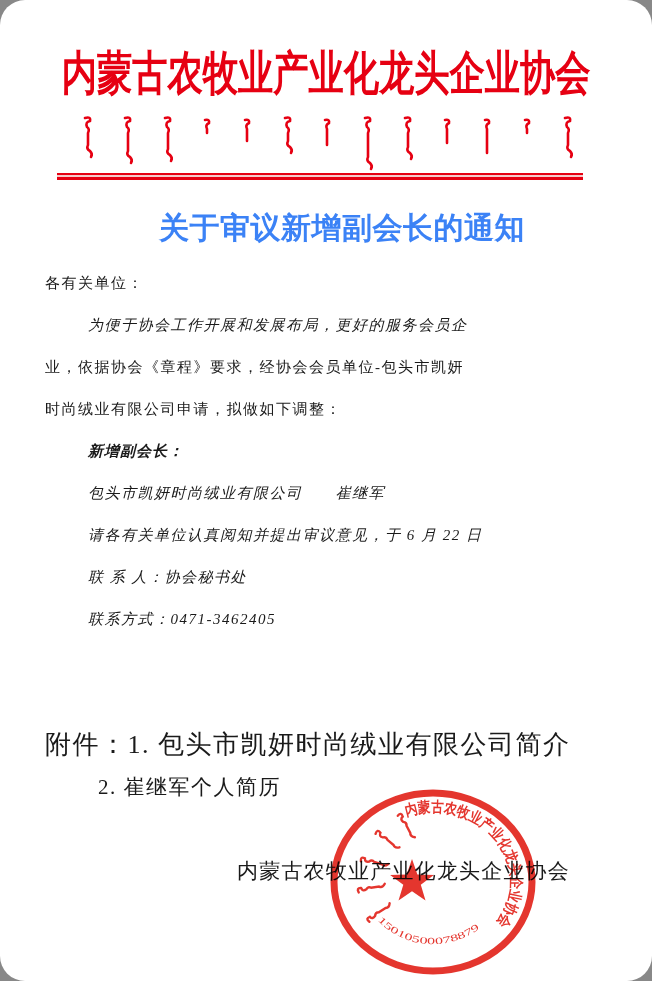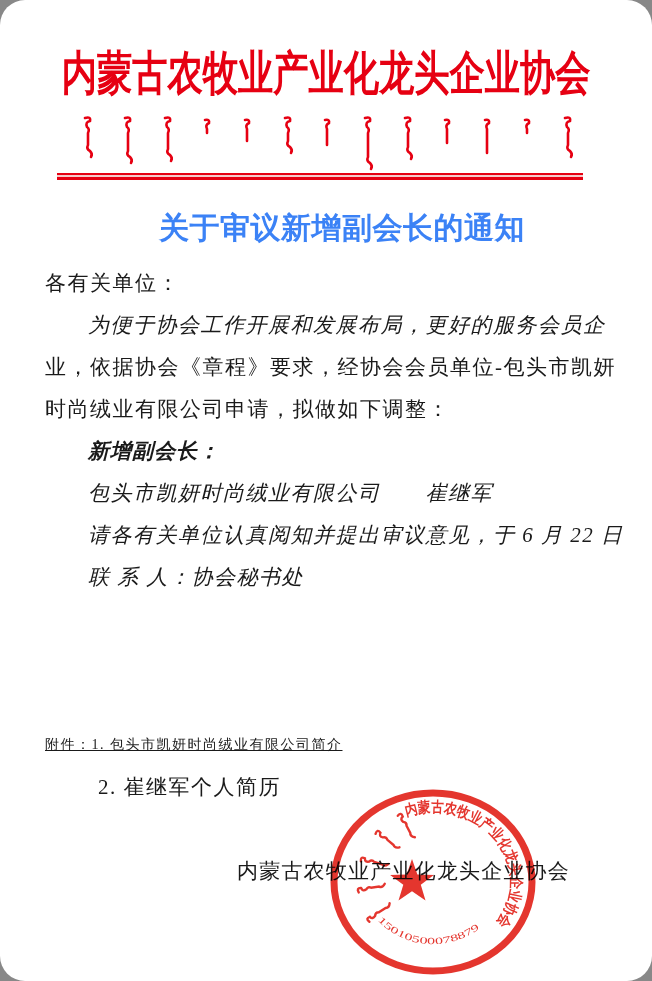--- a/index.html
+++ b/index.html
@@ -32,30 +32,30 @@
   .doc-title{
     position:absolute;top:206px;left:16px;width:652px;margin:0;
     text-align:center;
     font-size:30px;line-height:44px;font-weight:bold;
     letter-spacing:0.5px;
     color:#3b82f6;
   }
   
   .body-block{
     position:absolute;left:45px;top:262px;width:566px;
-    font-size:21px;letter-spacing:1.5px;
+    font-size:15px;letter-spacing:1.5px;
   }
   .line{height:42px;line-height:42px;white-space:nowrap;}
   .indent{padding-left:43px;font-style:italic;}
   .bold-hei{
     font-weight:bold;
     font-family:"Liberation Sans","DejaVu Sans",sans-serif;
     letter-spacing:1px;
   }
-  .att-1{position:absolute;left:45px;top:724px;font-size:14px;letter-spacing:1.5px;text-decoration:underline;}
+  .att-1{position:absolute;left:45px;top:724px;font-size:26px;letter-spacing:1.5px;}
   .att-2{position:absolute;left:98px;top:766px;font-size:21px;letter-spacing:1.5px;text-align:center;}
   .sig-org{position:absolute;left:237px;top:850px;font-size:21px;letter-spacing:1.2px;}
   .sig-date{position:absolute;left:327px;top:892px;font-size:21px;letter-spacing:1.5px;}
   
   .seal{
     position:absolute;left:325px;top:785px;width:216px;height:196px;
     mix-blend-mode:multiply;opacity:0.92;
     pointer-events:none;
   }
 </style>
@@ -90,20 +90,21 @@
 
   <div class="body-block">
     <div class="line">各有关单位：</div>
     <div class="line indent">为便于协会工作开展和发展布局，更好的服务会员企</div>
     <div class="line">业，依据协会《章程》要求，经协会会员单位-包头市凯妍</div>
     <div class="line">时尚绒业有限公司申请，拟做如下调整：</div>
     <div class="line indent bold-hei">新增副会长：</div>
     <div class="line indent">包头市凯妍时尚绒业有限公司　　崔继军</div>
     <div class="line indent">请各有关单位认真阅知并提出审议意见，于 6 月 22 日</div>
     <div class="line indent">联 系 人：协会秘书处</div>
+    <div class="line indent">联系方式：0471-3462405</div>
   </div>
 
   <div class="att-1 line">附件：1. 包头市凯妍时尚绒业有限公司简介</div>
   <div class="att-2 line">2. 崔继军个人简历</div>
 
   <div class="sig-org line">内蒙古农牧业产业化龙头企业协会</div>
 
   <svg class="seal" viewBox="0 0 216 196">
     <defs>
       <path id="sealArcTop" d="M81.3,31.2 A78,70 0 0 1 169.5,140.1" fill="none"></path>

